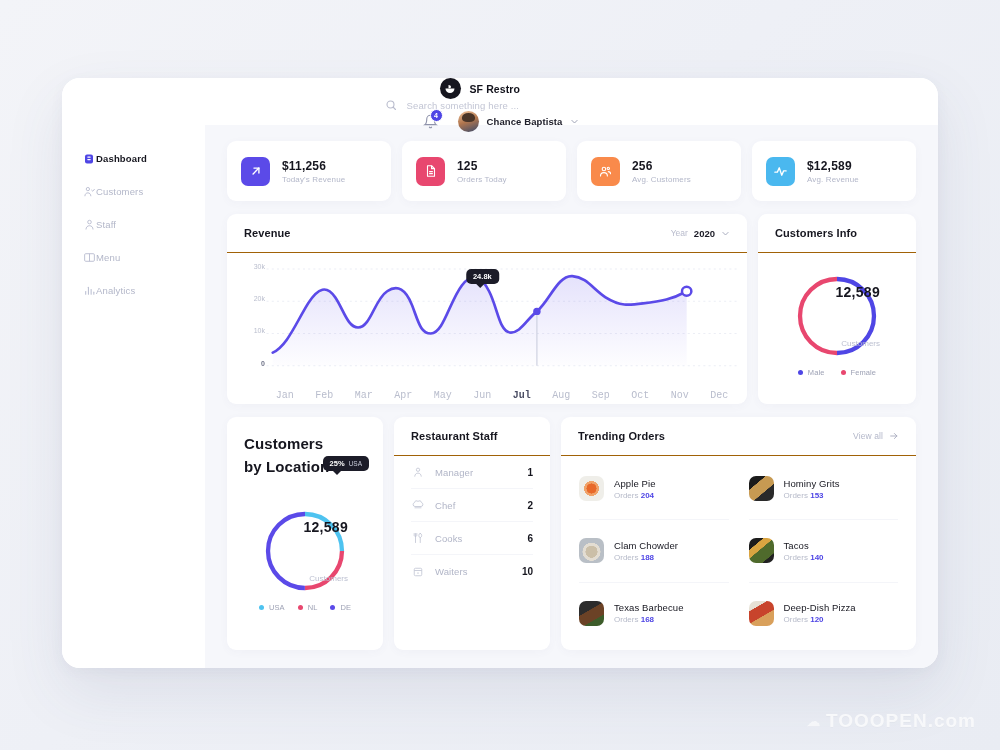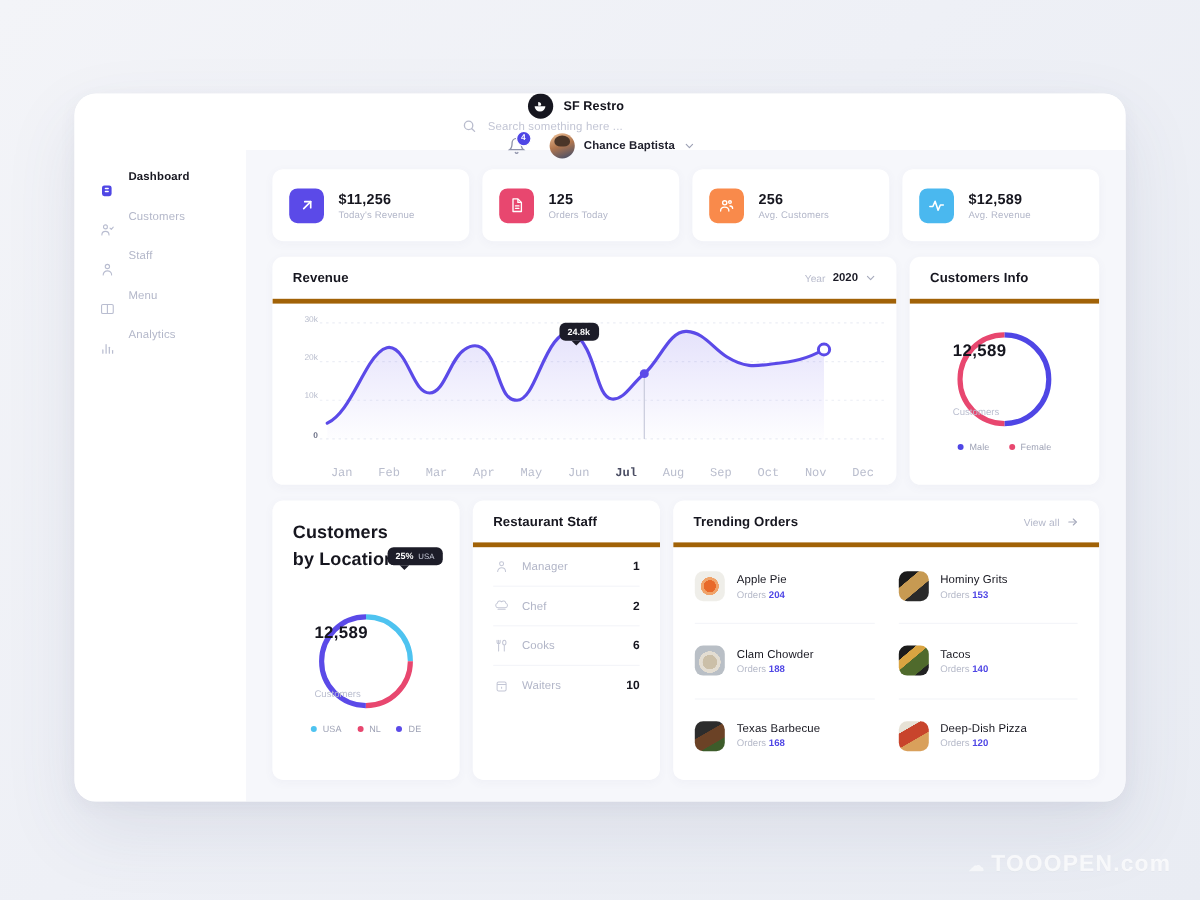--- a/index.html
+++ b/index.html
@@ -90,21 +90,21 @@
   .body { flex: 1; display: flex; min-height: 0; }
 
   
   .sidebar {
     width: 143px; min-width: 143px;
     background: #fff;
     padding-top: 17px;
     display: flex; flex-direction: column; gap: 0;
   }
   .nav-item {
-    height: 33px; display: flex; gap: 11px;
+    height: 33px; display: flex; align-items: center; 
     padding-left: 20px; cursor: pointer;
   }
   .nav-ico { width: 14px; display: flex; align-items: center; justify-content: center; color: #b9bdd0; }
   .nav-label { font-size: 9.5px; color: #b3b7c9; letter-spacing: .15px; }
   .nav-item.active .nav-ico { color: #4f46e5; }
   .nav-item.active .nav-label { color: #16161f; font-weight: 700; }
 
   
   .content {
     flex: 1; min-width: 0;
@@ -131,37 +131,37 @@
   
   .row-mid { display: flex; gap: 11px; height: 190px; }
   .card {
     background: #fff; border-radius: 9px;
     box-shadow: 0 2px 8px rgba(90,100,140,0.045);
     display: flex; flex-direction: column; overflow: hidden;
   }
   .card-head {
     height: 39px; min-height: 39px;
     display: flex; align-items: center; justify-content: space-between;
-    padding: 0 17px; border-bottom: 4px solid #a16207;
+    padding: 0 17px; border-bottom: 1px solid #a16207;
   }
   .card-title { font-size: 11px; font-weight: 700; color: #16161f; letter-spacing: .1px; }
   .year-sel { display: flex; align-items: center; gap: 6px; cursor: pointer; }
   .year-lbl { font-size: 8.5px; color: #b8bbcc; }
   .year-val { font-size: 9.5px; font-weight: 700; color: #1b1b26; }
 
   .revenue-card { flex: 1 1 auto; }
   .chart-area { flex: 1; position: relative; padding: 8px 10px 0 10px; }
   .chart-area svg { display: block; width: 100%; height: 100%; }
 
   .cust-card { width: 158px; min-width: 158px; }
   .donut-wrap { flex: 1; display: flex; flex-direction: column; align-items: center; justify-content: center; gap: 0; padding-top: 4px; }
   .donut { position: relative; }
   .donut-center {
     position: absolute; inset: 0; display: flex; flex-direction: column;
-    align-items: flex-start; justify-content: center; gap: 38px;
+    align-items: flex-end; justify-content: center; gap: 38px;
   }
   .donut-num { font-size: 14px; font-weight: 700; color: #16161f; letter-spacing: .3px; }
   .donut-sub { font-size: 8px; color: #bbbfd0; margin-top: 1px; }
   .legend { display: flex; align-items: center; justify-content: center; gap: 16px; padding: 9px 0 11px; }
   .legend-item { display: flex; align-items: center; gap: 5px; }
   .legend-dot { width: 5px; height: 5px; border-radius: 50%; }
   .legend-txt { font-size: 7.5px; color: #9ea2b5; letter-spacing: .1px; }
 
   
   .row-bot { display: flex; gap: 11px; flex: 1; min-height: 0; }

